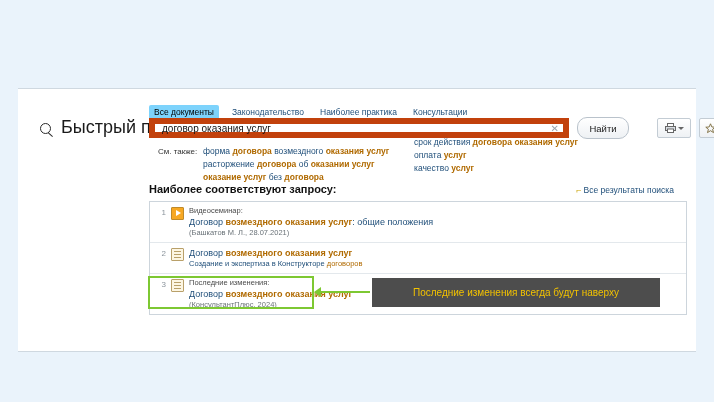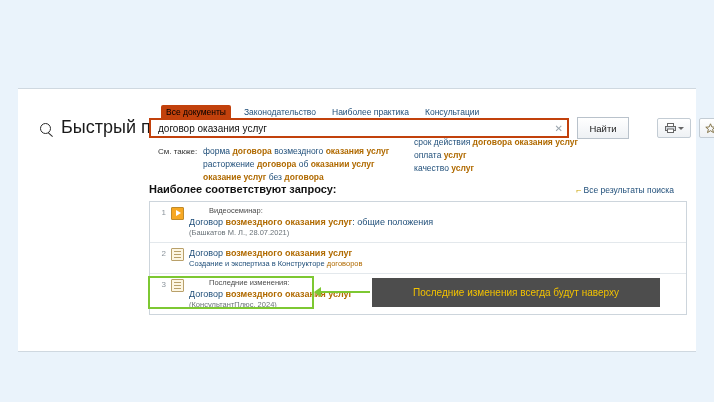--- a/index.html
+++ b/index.html
@@ -67,39 +67,38 @@
     gap: 10px;
     font-size: 8.5px;
   }
   .tab {
     color: #1f4e79;
     padding: 2px 3px;
     white-space: nowrap;
     cursor: pointer;
   }
   .tab.active {
-    background: #c2410c;
+    background: #7dd3fc;
     color: #000;
     border-radius: 2px 2px 0 0;
     padding: 2px 5px;
-    margin-left: 12px;
   }
   
   .search-row {
     position: absolute;
     left: 131px;
     top: 28px;
     display: flex;
     align-items: center;
     gap: 8px;
   }
   .search-box {
     width: 420px;
     height: 20px;
-    border: 2px solid #c2410c;
+    border: 6px solid #c2410c;
     background: #fff;
     display: flex;
     align-items: center;
     padding: 0 4px 0 5px;
     box-sizing: border-box;
   }
   .search-value {
     flex: 1;
     font-size: 10px;
     color: #111;
@@ -111,21 +110,21 @@
   .clear-x {
     font-size: 10px;
     color: #9aa4ad;
     cursor: pointer;
     padding-left: 4px;
   }
   .find-btn {
     width: 50px;
     height: 20px;
     border: 1px solid #b9c2cb;
-    border-radius: 0;
+    border-radius: 10px;
     background: linear-gradient(#ffffff, #eef1f4);
     font-size: 9.5px;
     color: #1a1a1a;
     cursor: pointer;
     display: flex;
     align-items: center;
     justify-content: center;
   }
   .icon-btn {
     height: 20px;
@@ -252,21 +251,20 @@
     left: 3.5px; top: 2px;
     border-left: 5px solid #fff;
     border-top: 3.5px solid transparent;
     border-bottom: 3.5px solid transparent;
   }
   .row-body { flex: 1; }
   .row-kicker {
     font-size: 7.5px;
     color: #4a4a4a;
     line-height: 10px;
-    margin-left: 20px;
   }
   .row-title {
     font-size: 9px;
     line-height: 12px;
     color: #1f4e79;
     cursor: pointer;
   }
   .row-title .o { color: #b06a00; font-weight: 700; }
   .row-sub {
     font-size: 7.5px;

